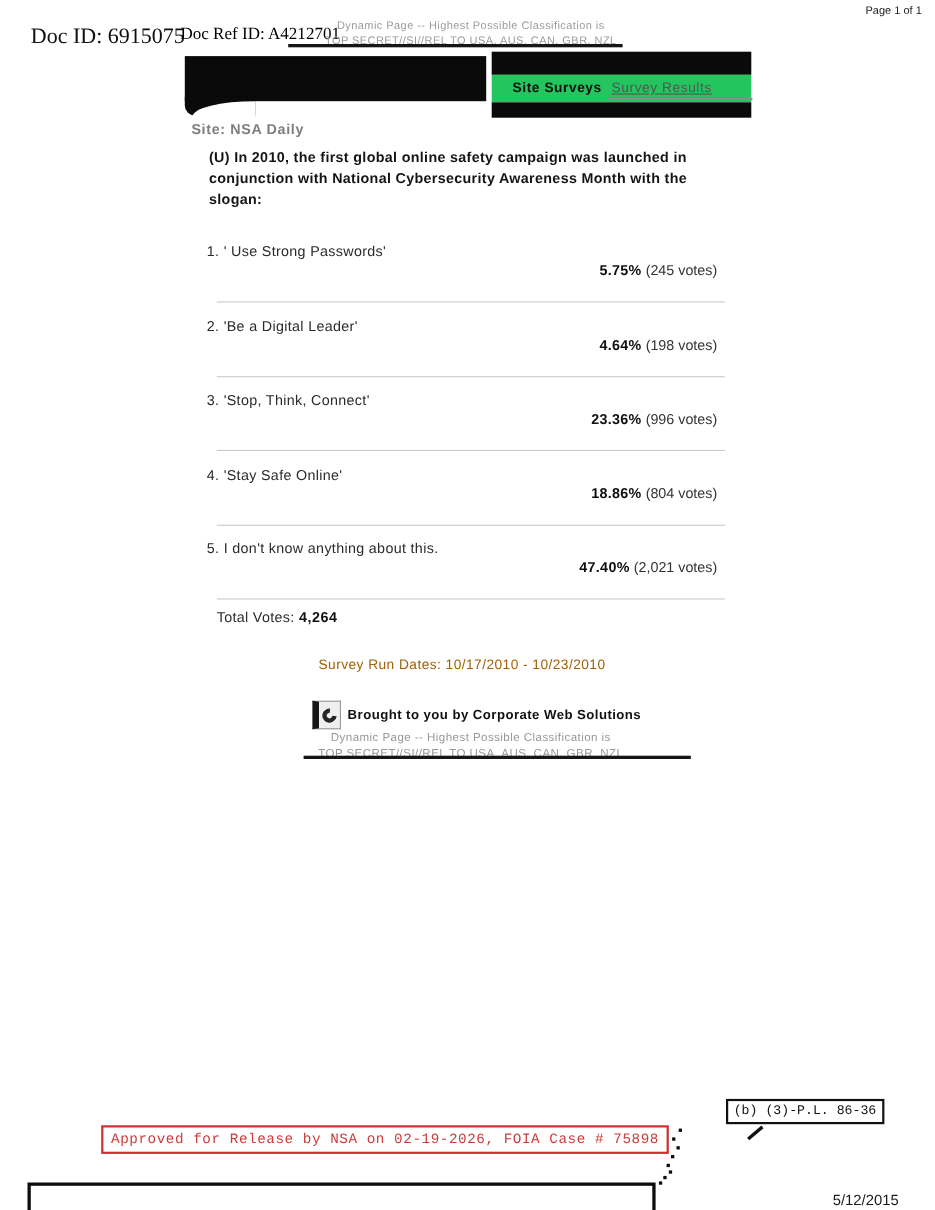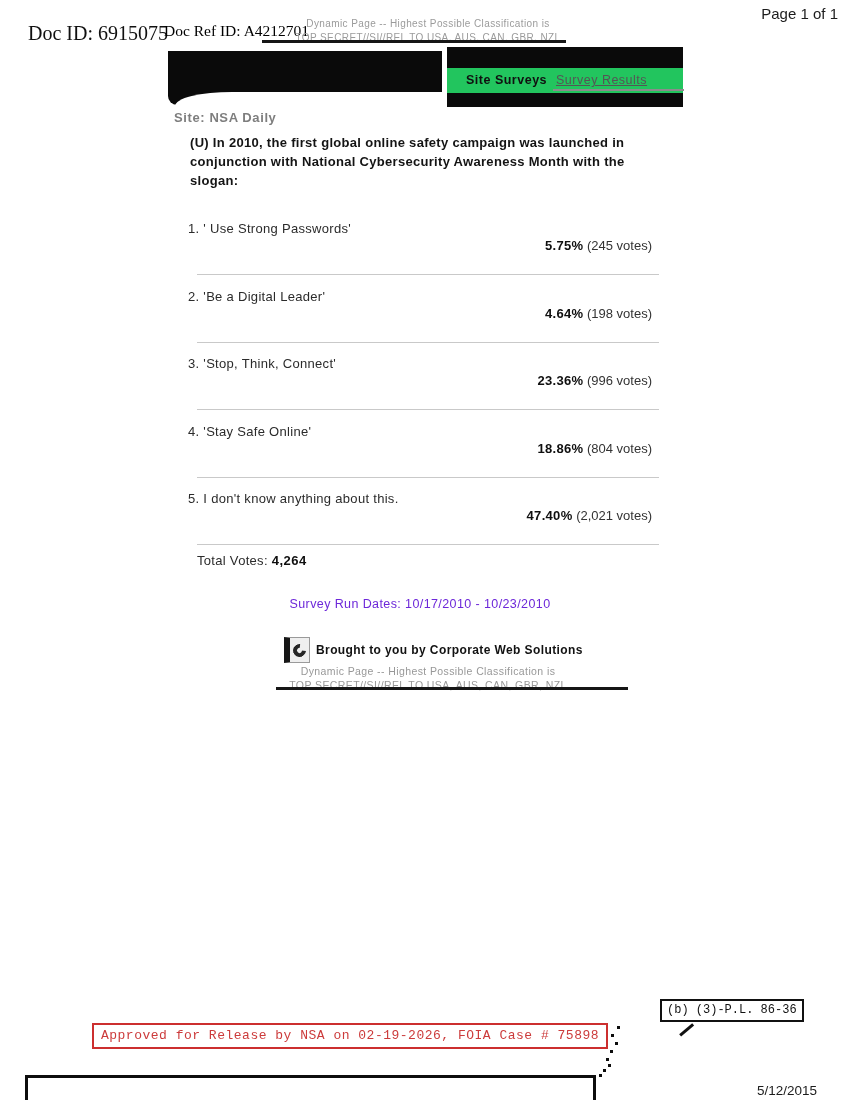--- a/index.html
+++ b/index.html
@@ -5,21 +5,21 @@
   * { margin:0; padding:0; box-sizing:border-box; }
   html,body { background:#ffffff; }
   body { font-family:"Liberation Sans", sans-serif; }
   .page {
     position:relative; width:850px; height:1100px; margin:0 auto;
     background:#ffffff; overflow:hidden;
   }
   .abs { position:absolute; }
 
   
-  .page-number { right:12px; top:5px; font-size:15px; color:#1c1c1c; }
+  .page-number { right:12px; top:5px; font-size:10px; color:#1c1c1c; }
   .doc-id   { left:28px;  top:22px; font-family:"Liberation Serif", serif; font-size:20px; color:#101010; }
   .doc-ref  { left:164px; top:22px; font-family:"Liberation Serif", serif; font-size:15.5px; color:#000000; }
 
   .class-block { width:300px; text-align:center; color:#9b9b9b; font-size:10px;
                  letter-spacing:0.4px; line-height:13.5px; }
   .class-top    { left:278px; top:17px; }
   .class-bottom { left:278px; top:664px; color:#989898; font-size:10.5px; line-height:14px; }
   .strike-bar { height:3px; background:#161616; }
   .strike-top    { left:262px; top:40px;  width:304px; }
   .strike-bottom { left:276px; top:687px; width:352px; }
@@ -46,21 +46,21 @@
   .option  { position:relative; height:67.5px; }
   .opt-label { font-size:13px; color:#2b2b2b; letter-spacing:0.3px; white-space:nowrap; }
   .opt-value { position:absolute; right:0; top:17px; font-size:13px; white-space:nowrap; }
   .opt-pct   { font-weight:bold; color:#0f0f0f; letter-spacing:0.3px; }
   .opt-votes { color:#333333; }
   .opt-divider { position:absolute; left:9px; right:-7px; top:53px; height:1px; background:#c9c9c9; }
 
   .total-row { left:197px; top:553px; font-size:13px; color:#2b2b2b; letter-spacing:0.3px; }
   .total-value { font-weight:bold; color:#0f0f0f; letter-spacing:0.5px; }
   .run-dates { left:188px; top:597px; width:464px; text-align:center; font-size:12.5px;
-               color:#6d28d9; letter-spacing:0.4px; white-space:nowrap; }
+               color:#a16207; letter-spacing:0.4px; white-space:nowrap; }
 
   
   .cws-logo { left:284px; top:637px; width:26px; height:26px; background:#efefef;
               border:1px solid #9a9a9a; border-left:6px solid #161616;
               display:flex; align-items:center; justify-content:center; }
   .cws-swirl { width:13px; height:13px; border:4px solid #262626; border-radius:50%;
                border-right-color:transparent; transform:rotate(-40deg); }
   .credit { left:316px; top:643px; font-size:12px; font-weight:bold; color:#121212; letter-spacing:0.4px; white-space:nowrap; }
 
   

